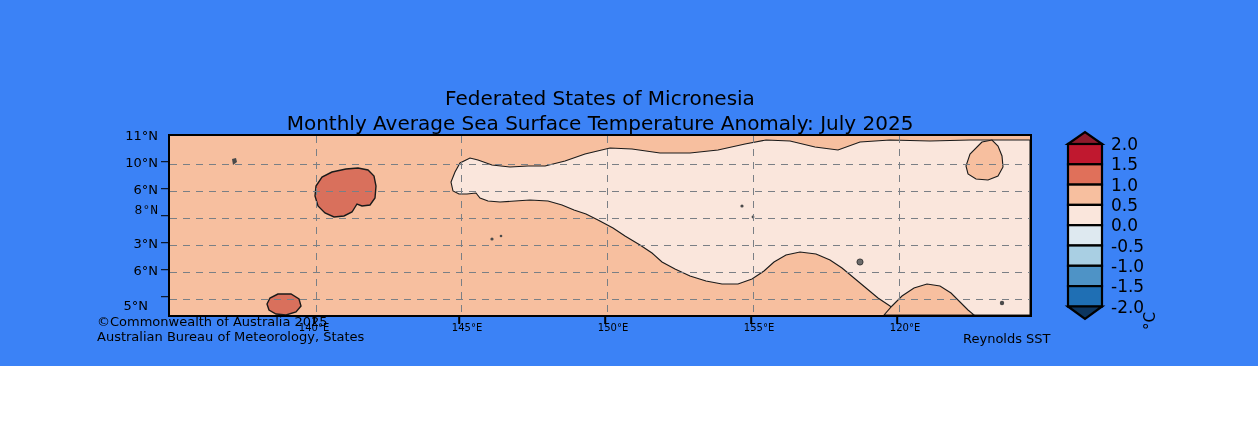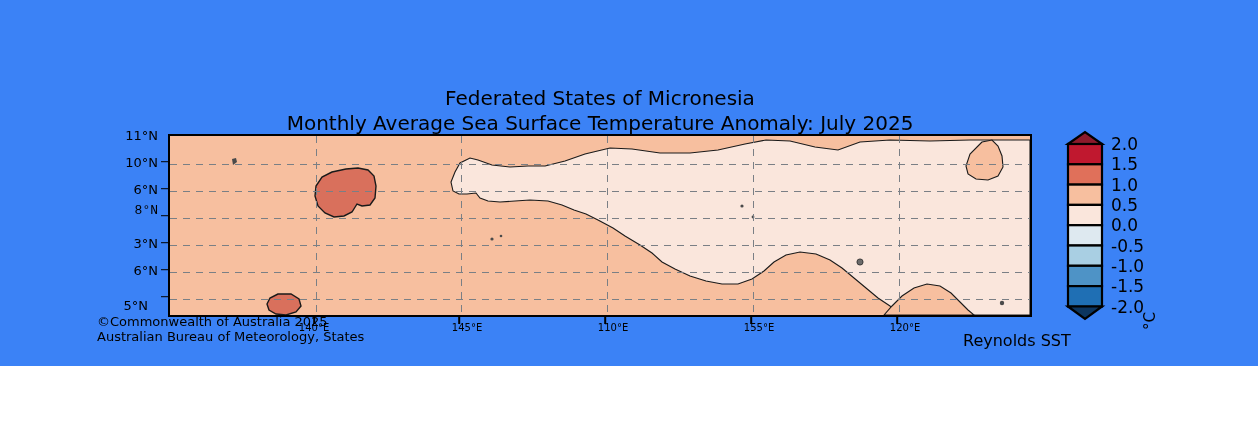--- a/index.html
+++ b/index.html
@@ -51,21 +51,21 @@
   .xtickmark { position:absolute; top:317px; height:7px; width:1.6px; background:#000; transform:translateX(-50%); }
 
   
   .credits {
     position: absolute; left: 97px; top: 314px;
     font-size: 13px; color:#000; line-height: 15px;
   }
   .credit-line { display:block; white-space:nowrap; }
   .source-label {
     position:absolute; left: 963px; top: 331px;
-    font-size: 16px; color:#000; white-space:nowrap;
+    font-size: 13px; color:#000; white-space:nowrap;
   }
 
   
   .cbar-wrap { position:absolute; left:1063px; top:128px; width:190px; height:195px; }
   .cbar-svg { position:absolute; left:0; top:0; }
   .cbar-tick {
     position:absolute; left:48px; font-size:17px; color:#000;
     transform: translateY(-50%); white-space:nowrap;
   }
   .cbar-unit {
@@ -150,21 +150,21 @@
   <div class="ylab" style="left:88px; top:305px;">5°N</div>
 
   <div class="xtickmark" style="left:314px"></div>
   <div class="xtickmark" style="left:459px"></div>
   <div class="xtickmark" style="left:605px"></div>
   <div class="xtickmark" style="left:751px"></div>
   <div class="xtickmark" style="left:897px"></div>
 
   <div class="xlab" style="left:314px; top:322px;">140°E</div>
   <div class="xlab" style="left:467px; top:322px;">145°E</div>
-  <div class="xlab" style="left:613px; top:322px;">110°E</div>
+  <div class="xlab" style="left:613px; top:322px;">150°E</div>
   <div class="xlab" style="left:759px; top:322px;">155°E</div>
   <div class="xlab" style="left:905px; top:322px;">120°E</div>
 
   <div class="credits">
     <span class="credit-line">©Commonwealth of Australia 2025</span>
     <span class="credit-line">Australian Bureau of Meteorology, States</span>
   </div>
 
   <div class="source-label">Reynolds SST</div>
 

